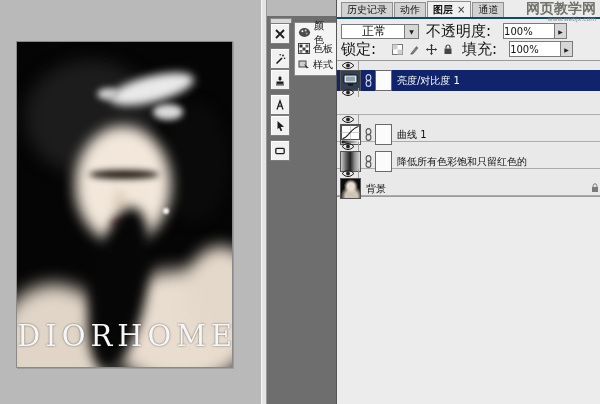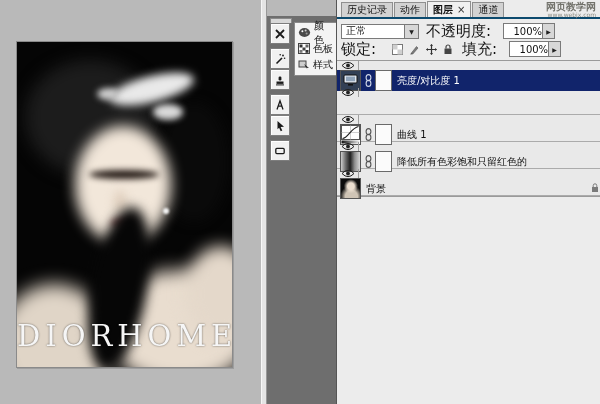--- a/index.html
+++ b/index.html
@@ -47,32 +47,32 @@
   
   .layers-panel{position:absolute;left:336px;top:0;width:264px;height:404px;background:#ececec;
     border-left:1px solid #555;box-sizing:border-box;}
   .tabbar{display:flex;align-items:flex-end;height:17px;padding-left:4px;gap:1px;
     border-bottom:2px solid #0c4a6e;}
   .tab{height:14px;line-height:14px;padding:0 5px;background:#d2d2d2;border:1px solid #8f8f8f;
     border-bottom:none;font-size:10px;white-space:nowrap;}
   .tab.active{background:#f0f0f0;height:15px;line-height:15px;font-weight:bold;}
   .tab .close{margin-left:4px;color:#333;font-weight:normal;}
   .watermark{position:absolute;right:4px;top:1px;text-align:right;line-height:1.1;pointer-events:none;}
-  .watermark .w1{font-size:10px;font-weight:bold;color:#72726b;}
+  .watermark .w1{font-size:14px;font-weight:bold;color:#72726b;}
   .watermark .w2{font-size:6px;color:#8b8b82;}
   .options{padding:3px 4px 2px 4px;border-bottom:1px solid #9a9a9a;}
   .opt-row{display:flex;align-items:center;height:18px;}
   .combo{display:flex;width:78px;height:15px;background:#fff;border:1px solid #7a7a7a;
     box-sizing:border-box;align-items:center;}
-  .combo .combo-label{flex:1;padding-left:4px;font-size:10px;border-radius:6px;}
+  .combo .combo-label{flex:1;padding-left:20px;font-size:12px;border-radius:6px;}
   .combo .combo-btn{width:13px;height:13px;background:#d7d7d7;border-left:1px solid #7a7a7a;
     display:flex;align-items:center;justify-content:center;font-size:6px;color:#222;}
   .opt-label{margin-left:7px;margin-right:12px;font-size:15px;white-space:nowrap;}
   .num-field{display:flex;height:14px;border:1px solid #7a7a7a;background:#fff;box-sizing:content-box;align-items:center;}
-  .num-field .val{width:38px;text-align:right;font-size:10px;}
+  .num-field .val{width:50px;text-align:left;font-size:10px;}
   .num-field .spin{width:11px;height:14px;background:#d7d7d7;border-left:1px solid #7a7a7a;
     display:flex;align-items:center;justify-content:center;font-size:6px;color:#222;}
   .lock-icons{display:flex;gap:3px;margin-left:2px;}
   .lock-btn{width:14px;height:13px;display:flex;align-items:center;justify-content:center;}
   
   .layer-list{border-bottom:1px solid #9a9a9a;}
   .layer-row{display:flex;height:26px;border-bottom:1px solid #ababab;background:#e9e9e9;flex-direction:column;}
   .eye-cell{width:21px;border-right:1px solid #9f9f9f;display:flex;align-items:center;justify-content:center;flex:none;}
   .row-main{flex:1;display:flex;align-items:center;padding-left:3px;gap:3px;min-width:0;}
   .layer-row.selected .row-main{background:#11246b;}

